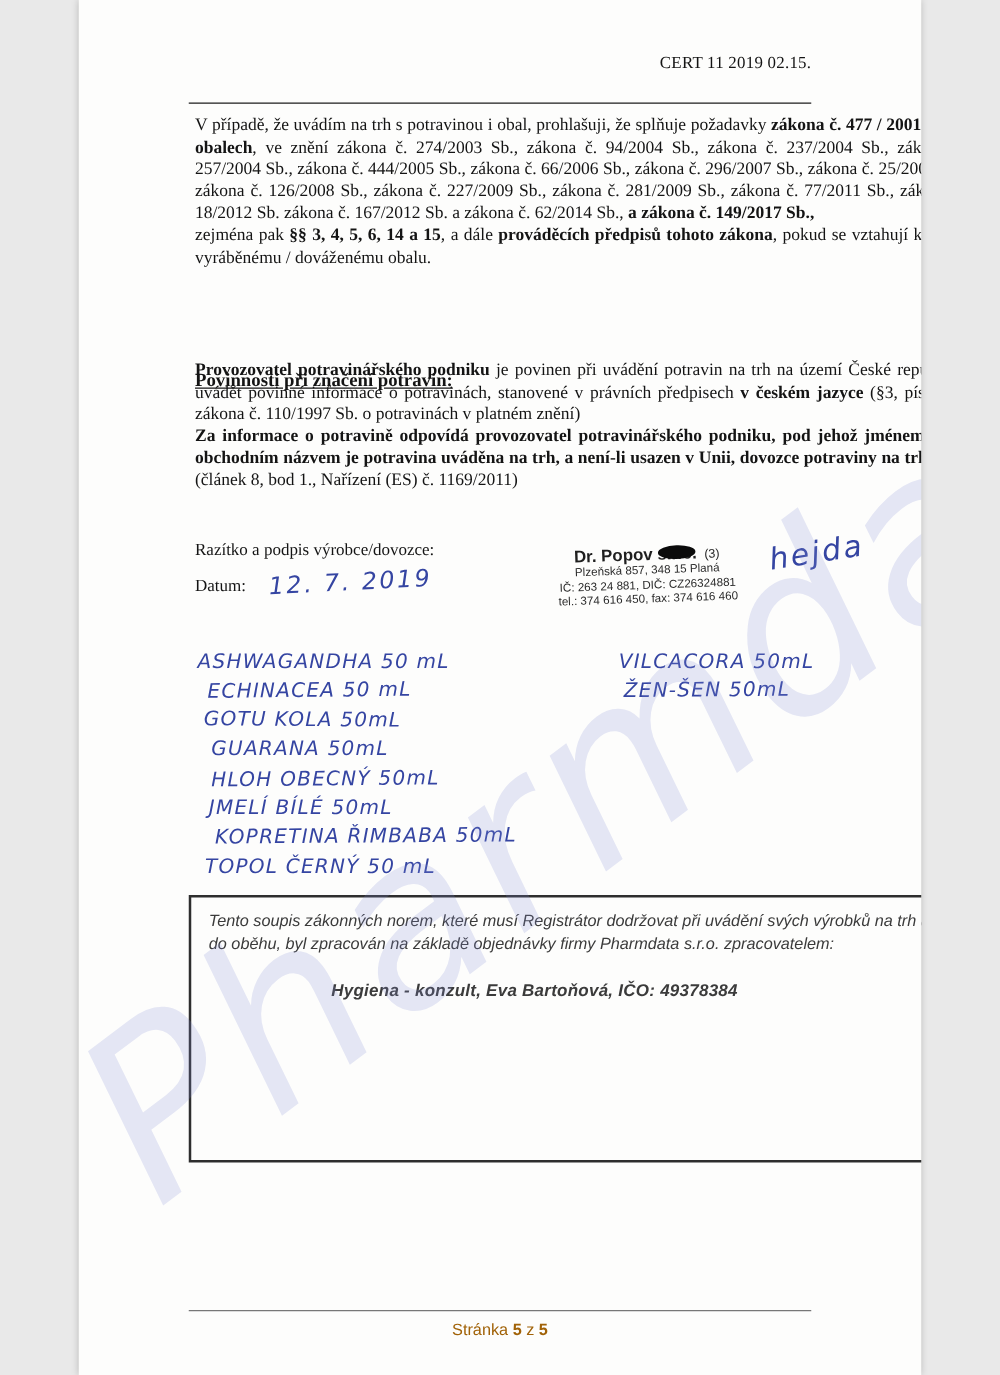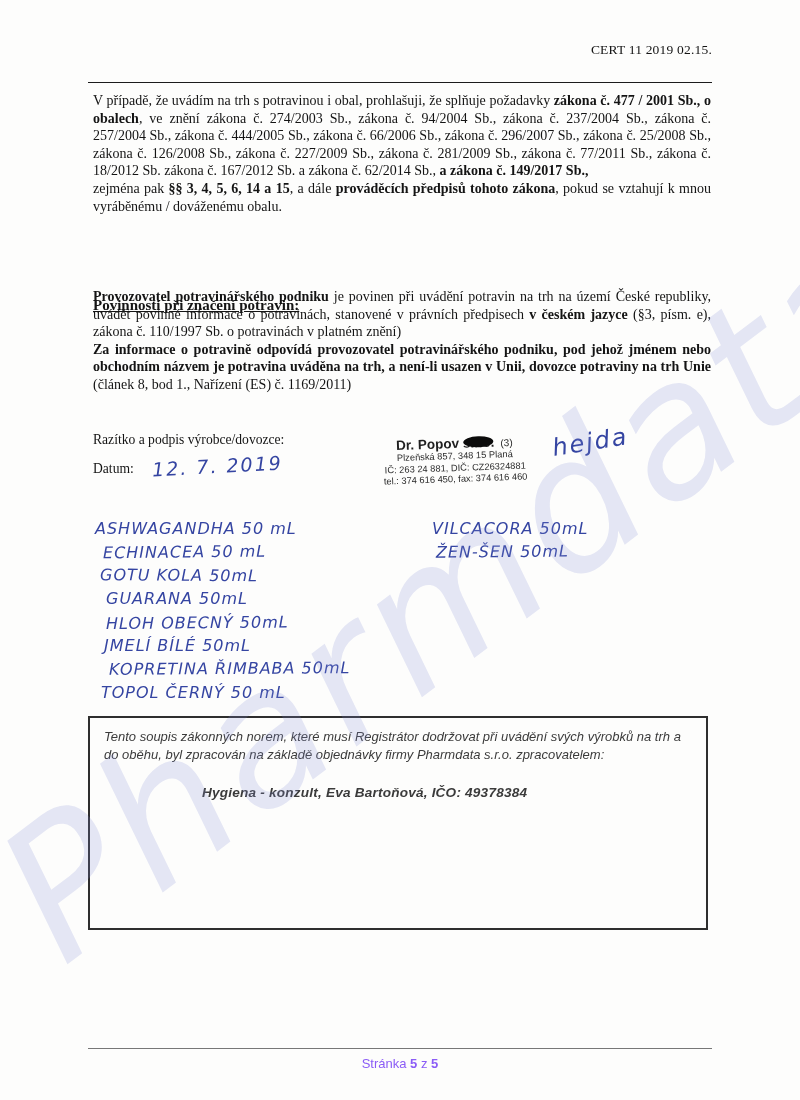--- a/index.html
+++ b/index.html
@@ -1,18 +1,18 @@
 <!DOCTYPE html>
 <html><head>
 <meta charset="utf-8">
 <style>
   html,body{margin:0;padding:0;background:#e9e9e9;}
   .page{
     position:relative;
-    width:800px;height:1100px;
+    width:674px;height:1100px;
     margin:0 auto;
     background:#fdfdfc;
     font-family:"Liberation Serif", serif;
     color:#141414;
     overflow:hidden;
     box-shadow:0 0 6px rgba(0,0,0,.25);
   }
   .doc-code{
     position:absolute; top:42px; right:88px;
     font-size:13.5px; letter-spacing:.2px;
@@ -85,21 +85,21 @@
   .info-line.first{margin-top:21px;}
 
   
   .footer-rule{
     position:absolute; left:88px; right:88px; top:1048px;
     border-top:1px solid #777;
   }
   .footer{
     position:absolute; left:0; right:0; top:1056px;
     text-align:center; font-family:"Liberation Sans", sans-serif;
-    font-size:13px; color:#8b5cf6;
+    font-size:13px; color:#a16207;
   }
 
   
   .watermark{
     position:absolute; left:-40px; top:830px;
     font-family:"DejaVu Sans", sans-serif; font-style:italic;
     font-size:185px; letter-spacing:6px; white-space:nowrap;
     color:rgba(128,138,216,0.20);
     transform:rotate(-37deg); transform-origin:left top;
     pointer-events:none; z-index:5;

